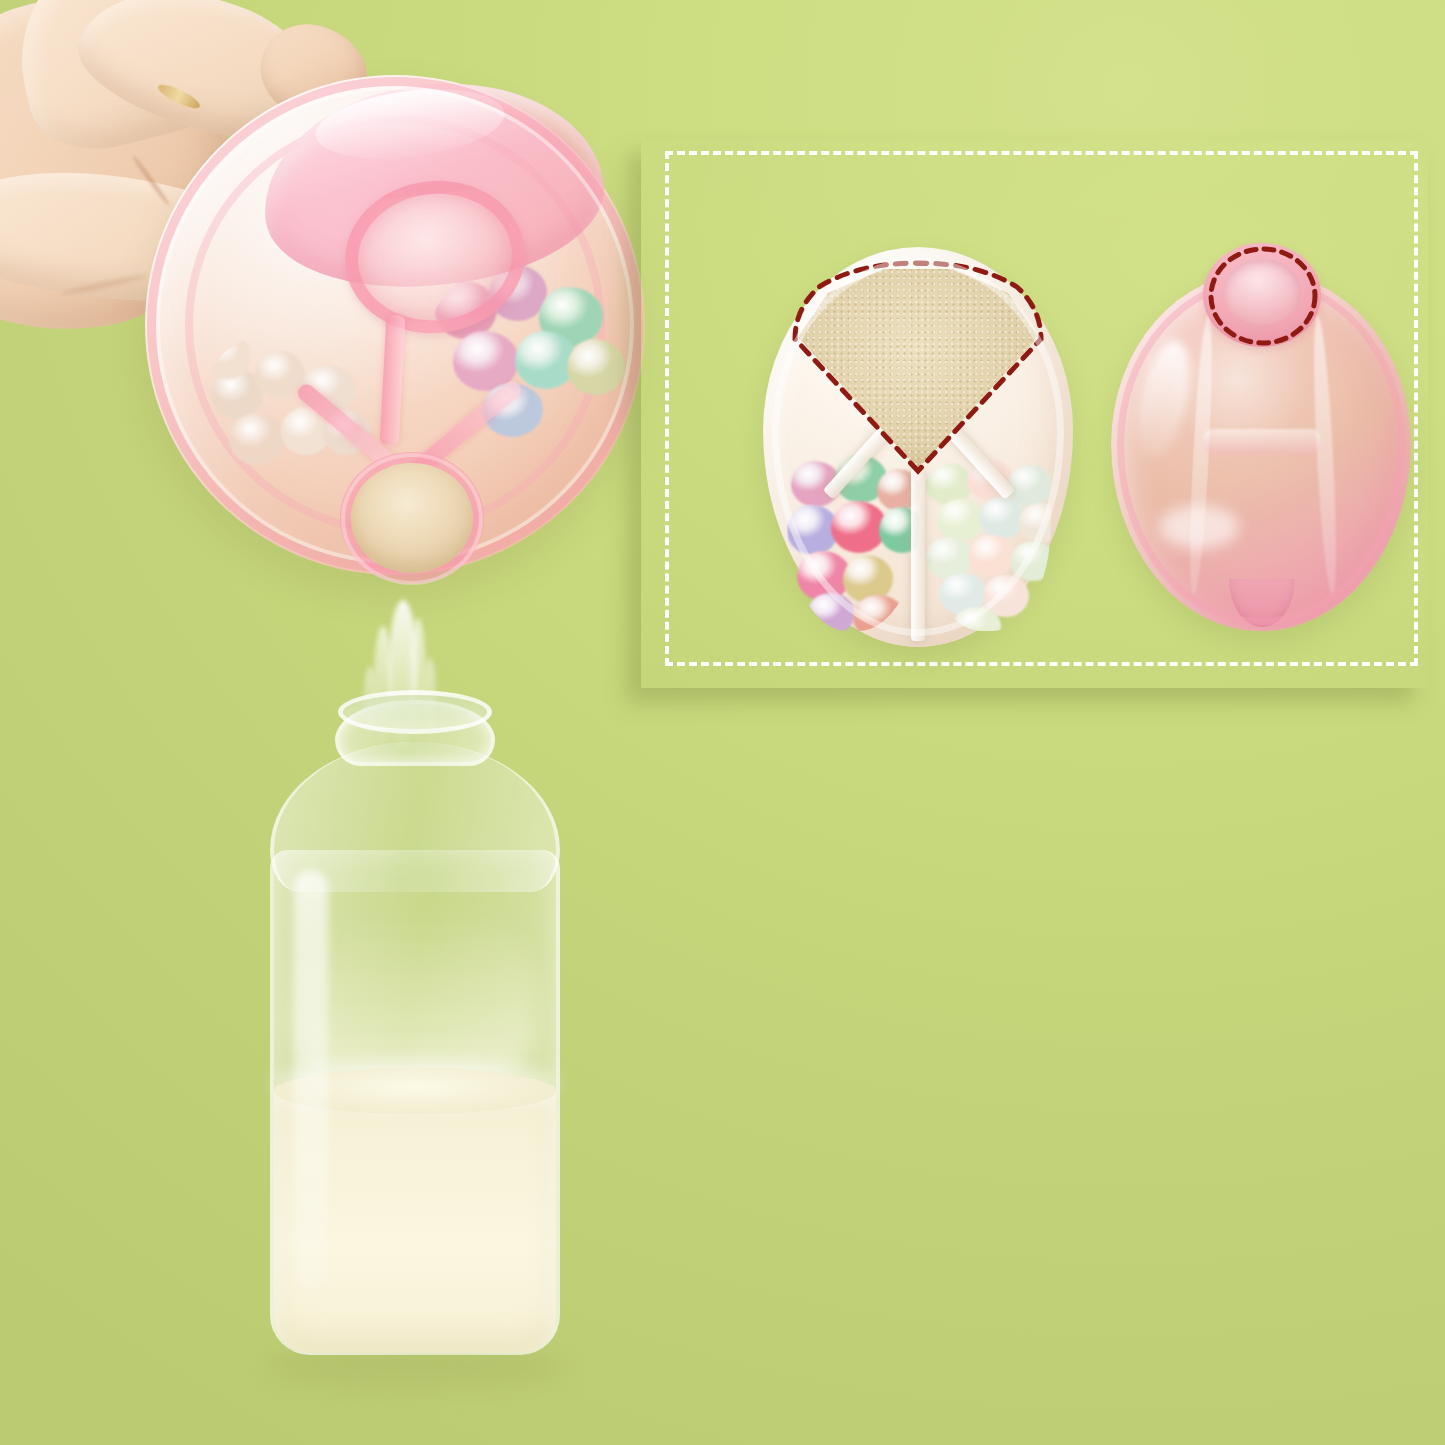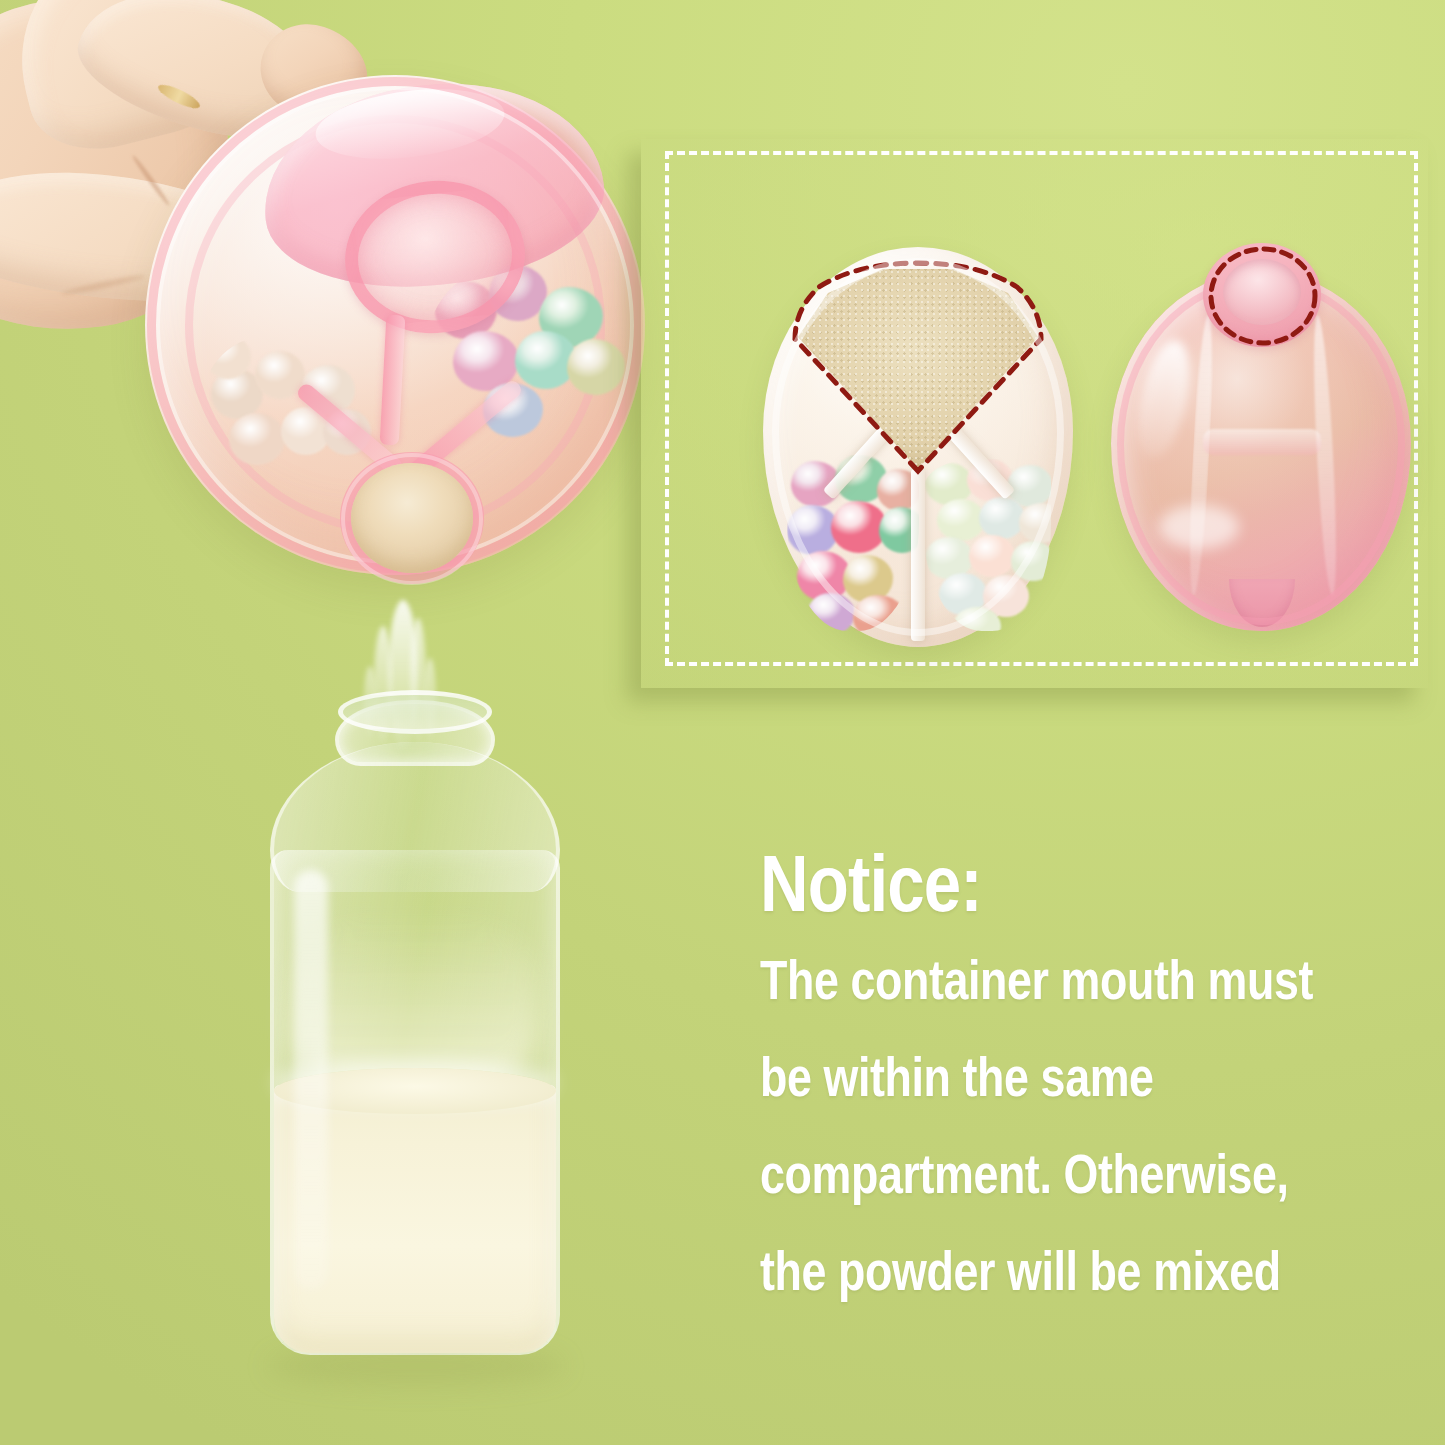--- a/index.html
+++ b/index.html
@@ -463,21 +463,14 @@
       <div class="abs" id="lid-tab"></div>
       <div class="abs" id="lid-rim"></div>
       <div class="abs" id="lid-spout"></div>
       <div class="abs" id="lid-spout-hole"></div>
       <svg class="abs" id="lid-dash" viewBox="0 0 112 102">
         <ellipse cx="56" cy="51" rx="52" ry="47" fill="none" stroke="#8f1a12" stroke-width="5" stroke-dasharray="10 8" stroke-linecap="round"></ellipse>
       </svg>
     </div>
   </div>
 
-  <div id="notice">
-    <div id="notice-title">Notice:</div>
-    <div class="notice-line">The container mouth must</div>
-    <div class="notice-line">be within the same</div>
-    <div class="notice-line">compartment. Otherwise,</div>
-    <div class="notice-line">the powder will be mixed</div>
-  </div>
 
 </div>
 
 </body></html>

